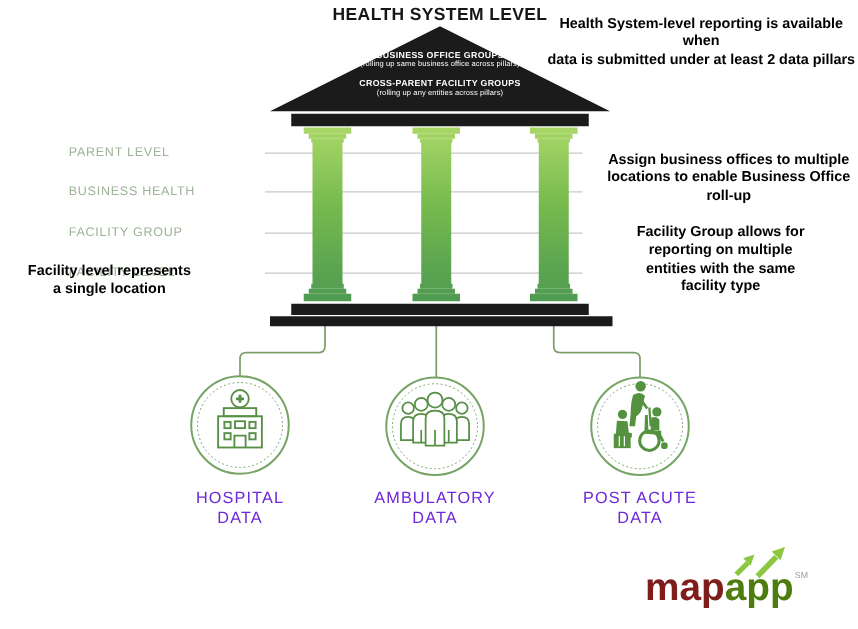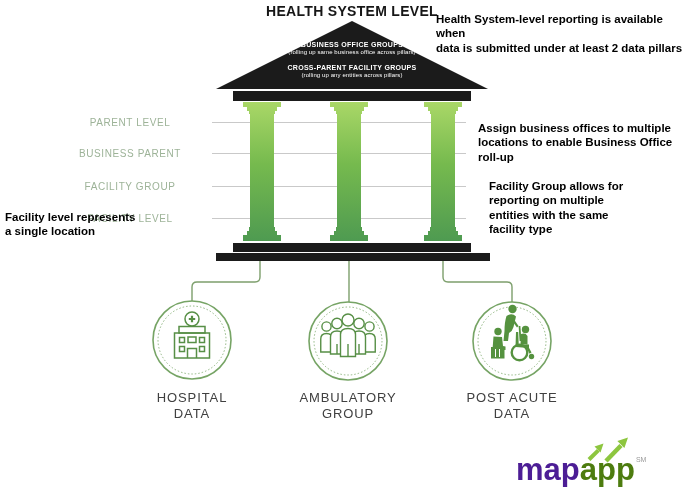--- a/index.html
+++ b/index.html
@@ -13,42 +13,42 @@
   .title {
     left:199px; top:3px; width:306px; text-align:center;
     font-size:14px; font-weight:700; color:#161616; letter-spacing:0.3px;
   }
   .ped-text { left:242px; width:220px; text-align:center; color:#ffffff; }
   .ped-main { font-size:7px; font-weight:700; letter-spacing:0.3px; }
   .ped-sub  { font-size:6px; letter-spacing:0.1px; }
   .pt1 { top:41px; } .ps1 { top:49px; } .pt2 { top:64px; } .ps2 { top:72px; }
 
   .level-label {
-    left:55px; width:150px; text-align:center;
+    left:55px; width:150px; text-align:left;
     font-size:10px; letter-spacing:0.6px; color:#9db398; font-weight:400;
   }
   .lv0 { top:117px; } .lv1 { top:148px; } .lv2 { top:181px; } .lv3 { top:213px; }
 
-  .ann { font-size:11.5px; font-weight:700; color:#000000; line-height:1.25; }
+  .ann { font-size:11.5px; font-weight:700; color:#000000; line-height:1.25;text-align:center; }
   .ann-top-right { left:436px; top:12px; width:250px; }
   .ann-left { left:8px; top:75px; width:220px; font-size:12px; }
   .ann-right-mid { left:478px; top:121px; width:210px; }
   .ann-right-low { left:489px; top:179px; width:175px; }
   .ann-bottom-left { left:5px; top:210px; width:165px; }
 
   .pillar-label {
     width:130px; text-align:center; font-size:13px; letter-spacing:0.9px;
-    color:#404040; line-height:1.2; font-weight:400;
+    color:#6d28d9; line-height:1.2; font-weight:400;
   }
   .pl0 { left:127px; top:390px; }
   .pl1 { left:283px; top:390px; }
   .pl2 { left:447px; top:390px; }
 
   .logo { left:516px; top:452px; font-size:31px; font-weight:700; letter-spacing:0; }
-  .logo .map { color:#4c1d95; }
+  .logo .map { color:#7f1d1d; }
   .logo .app { color:#4d7c0f; }
   .logo .sm  { color:#9a9a9a; font-size:7px; font-weight:400; vertical-align:18px; margin-left:1px; }
 </style>
 </head>
 <body>
 
 <div class="canvas">
 
   <svg class="abs" style="left:0;top:0" width="686" height="503" viewBox="0 0 686 503">
     <defs>
@@ -157,38 +157,38 @@
   </svg>
 
   <div class="abs title">HEALTH SYSTEM LEVEL</div>
 
   <div class="abs ped-text ped-main pt1">BUSINESS OFFICE GROUPS</div>
   <div class="abs ped-text ped-sub ps1">(rolling up same business office across pillars)</div>
   <div class="abs ped-text ped-main pt2">CROSS-PARENT FACILITY GROUPS</div>
   <div class="abs ped-text ped-sub ps2">(rolling up any entities across pillars)</div>
 
   <div class="abs level-label lv0">PARENT LEVEL</div>
-  <div class="abs level-label lv1">BUSINESS PARENT</div>
+  <div class="abs level-label lv1">BUSINESS HEALTH</div>
   <div class="abs level-label lv3">FACILITY LEVEL</div>
   <div class="abs level-label lv2">FACILITY GROUP</div>
 
   <div class="abs ann pre ann-top-right">Health System-level reporting is available when
 data is submitted under at least 2 data pillars</div>
   <div class="abs ann pre ann-right-mid">Assign business offices to multiple
 locations to enable Business Office
 roll-up</div>
   <div class="abs ann pre ann-right-low">Facility Group allows for
 reporting on multiple
 entities with the same
 facility type</div>
   <div class="abs ann pre ann-bottom-left">Facility level represents
 a single location</div>
 
   <div class="abs pillar-label pre pl0">HOSPITAL
 DATA</div>
   <div class="abs pillar-label pre pl1">AMBULATORY
-GROUP</div>
+DATA</div>
   <div class="abs pillar-label pre pl2">POST ACUTE
 DATA</div>
 
   <div class="abs logo"><span class="map">map</span><span class="app">app</span><span class="sm">SM</span></div>
 
 </div>
 
 </body></html>

